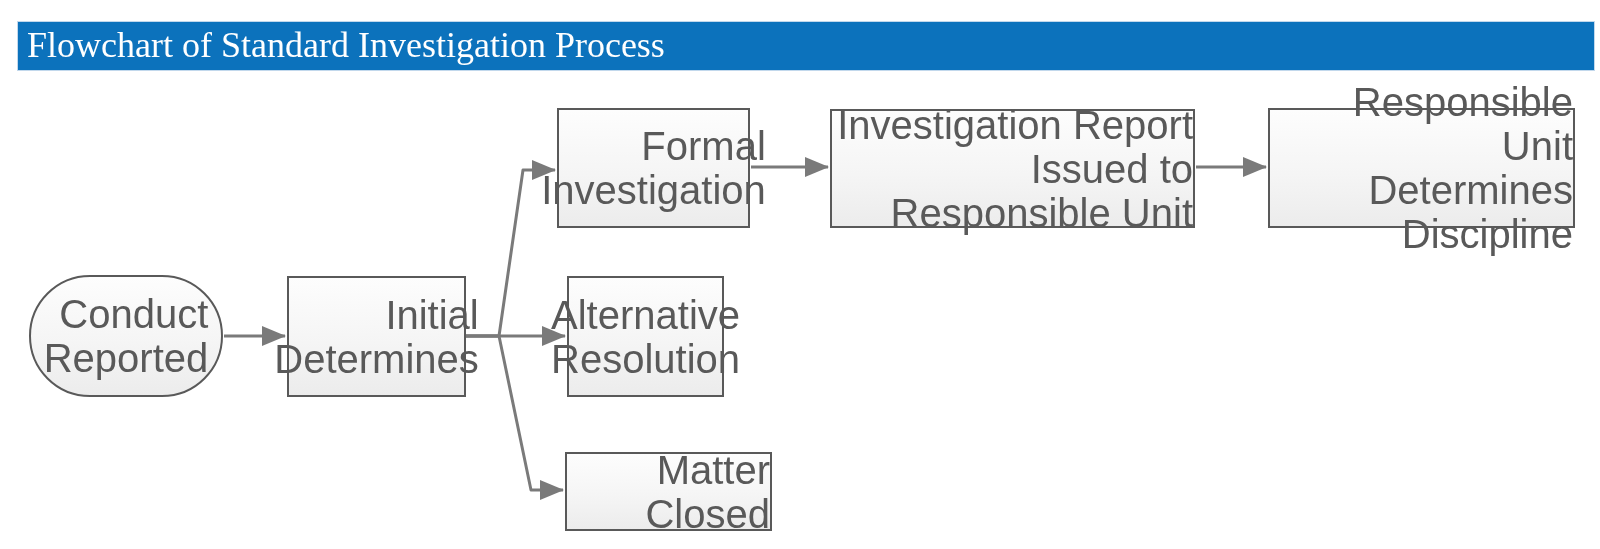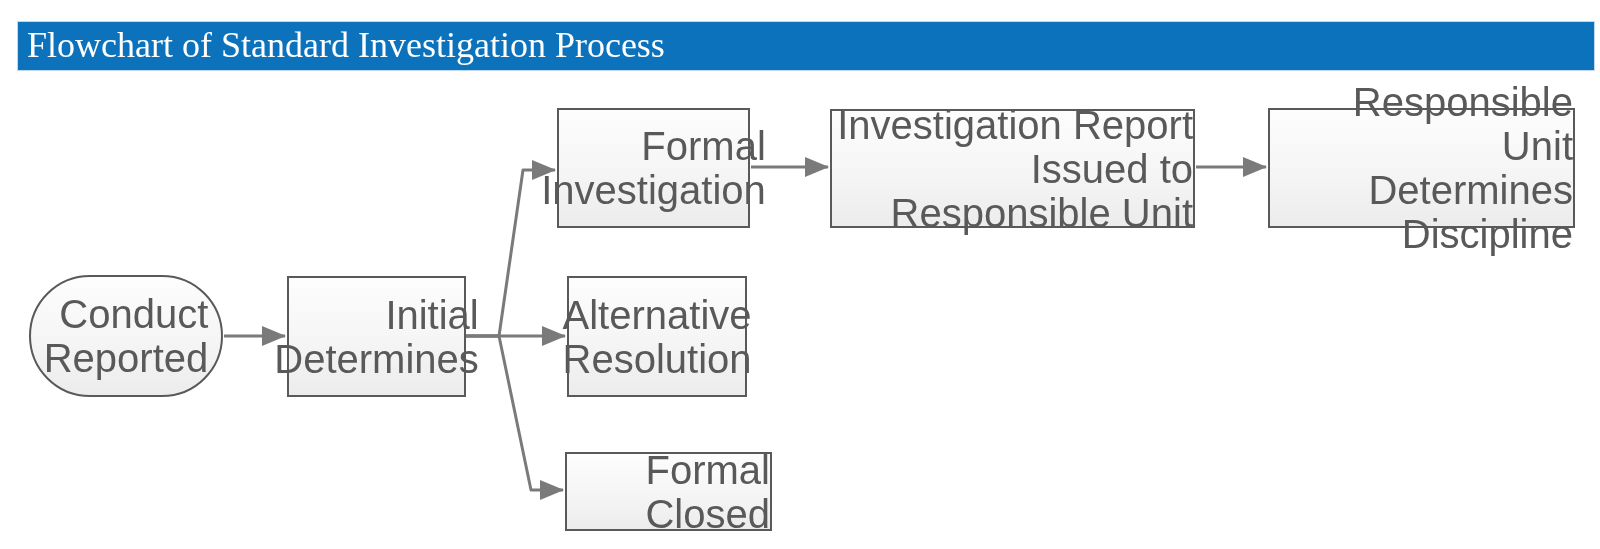--- a/index.html
+++ b/index.html
@@ -81,27 +81,27 @@
   <div class="node" style="left:287px; top:276px; width:179px; height:121px;">
     <span class="node-label">Initial
 Determines</span>
   </div>
 
   <div class="node" style="left:557px; top:108px; width:193px; height:120px;">
     <span class="node-label">Formal
 Investigation</span>
   </div>
 
-  <div class="node" style="left:567px; top:276px; width:180px; height:121px;">
+  <div class="node" style="left:567px; top:276px; width:157px; height:121px;">
     <span class="node-label">Alternative
 Resolution</span>
   </div>
 
   <div class="node" style="left:565px; top:452px; width:207px; height:79px;">
-    <span class="node-label">Formal Closed</span>
+    <span class="node-label">Matter Closed</span>
   </div>
 
   <div class="node" style="left:830px; top:109px; width:365px; height:119px;">
     <span class="node-label">Investigation Report
 Issued to Responsible Unit</span>
   </div>
 
   <div class="node" style="left:1268px; top:108px; width:307px; height:120px;padding-left:13px;">
     <span class="node-label">Responsible Unit
 Determines Discipline</span>

